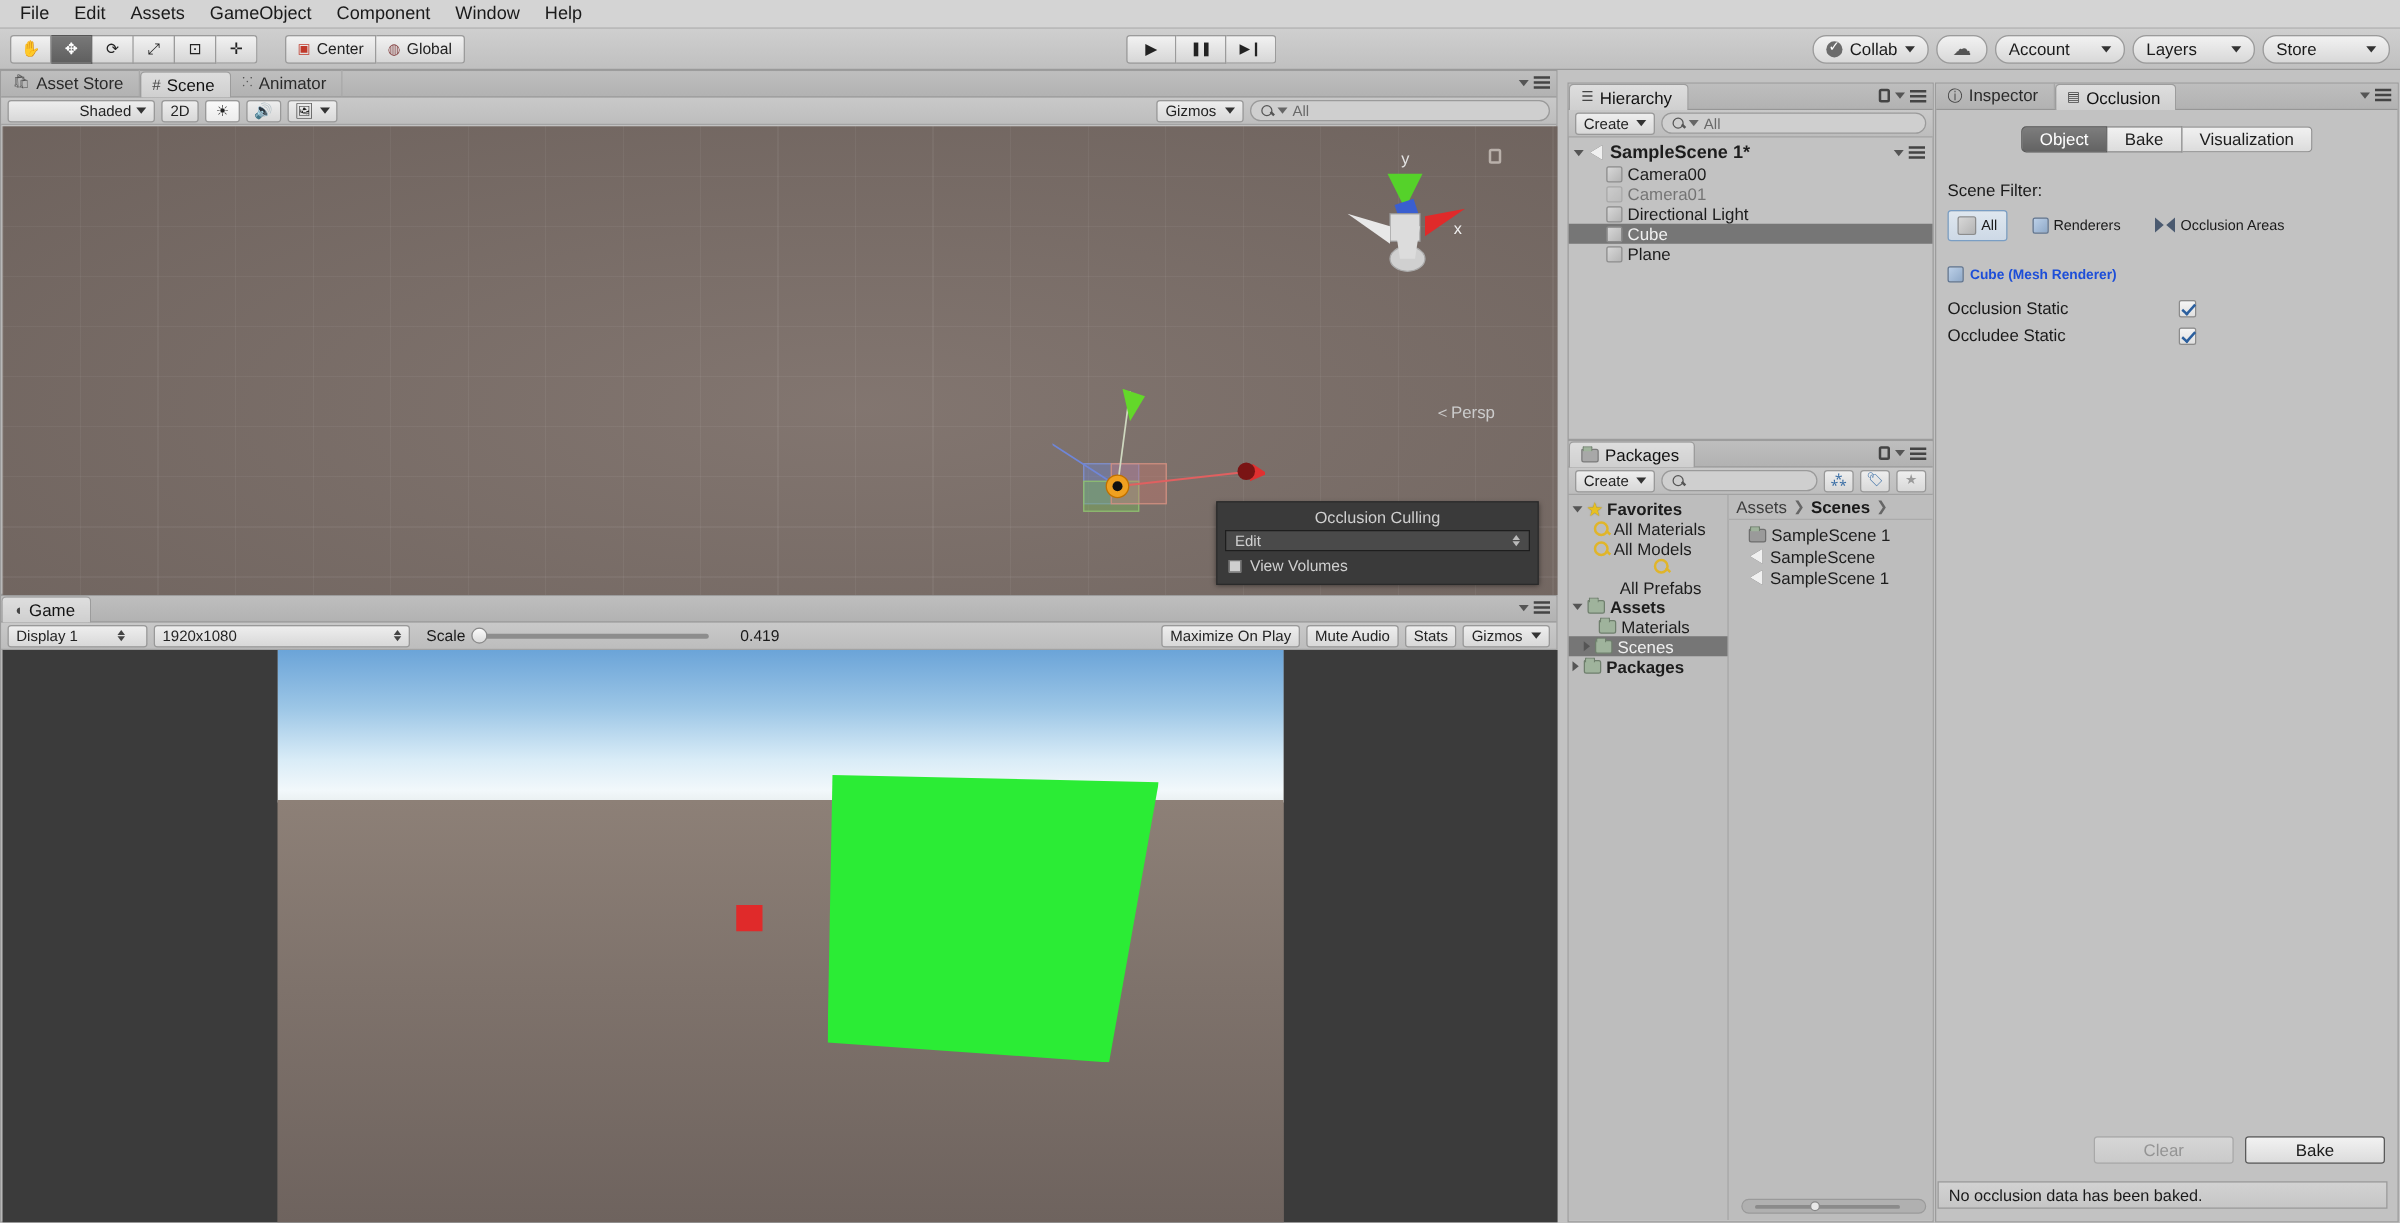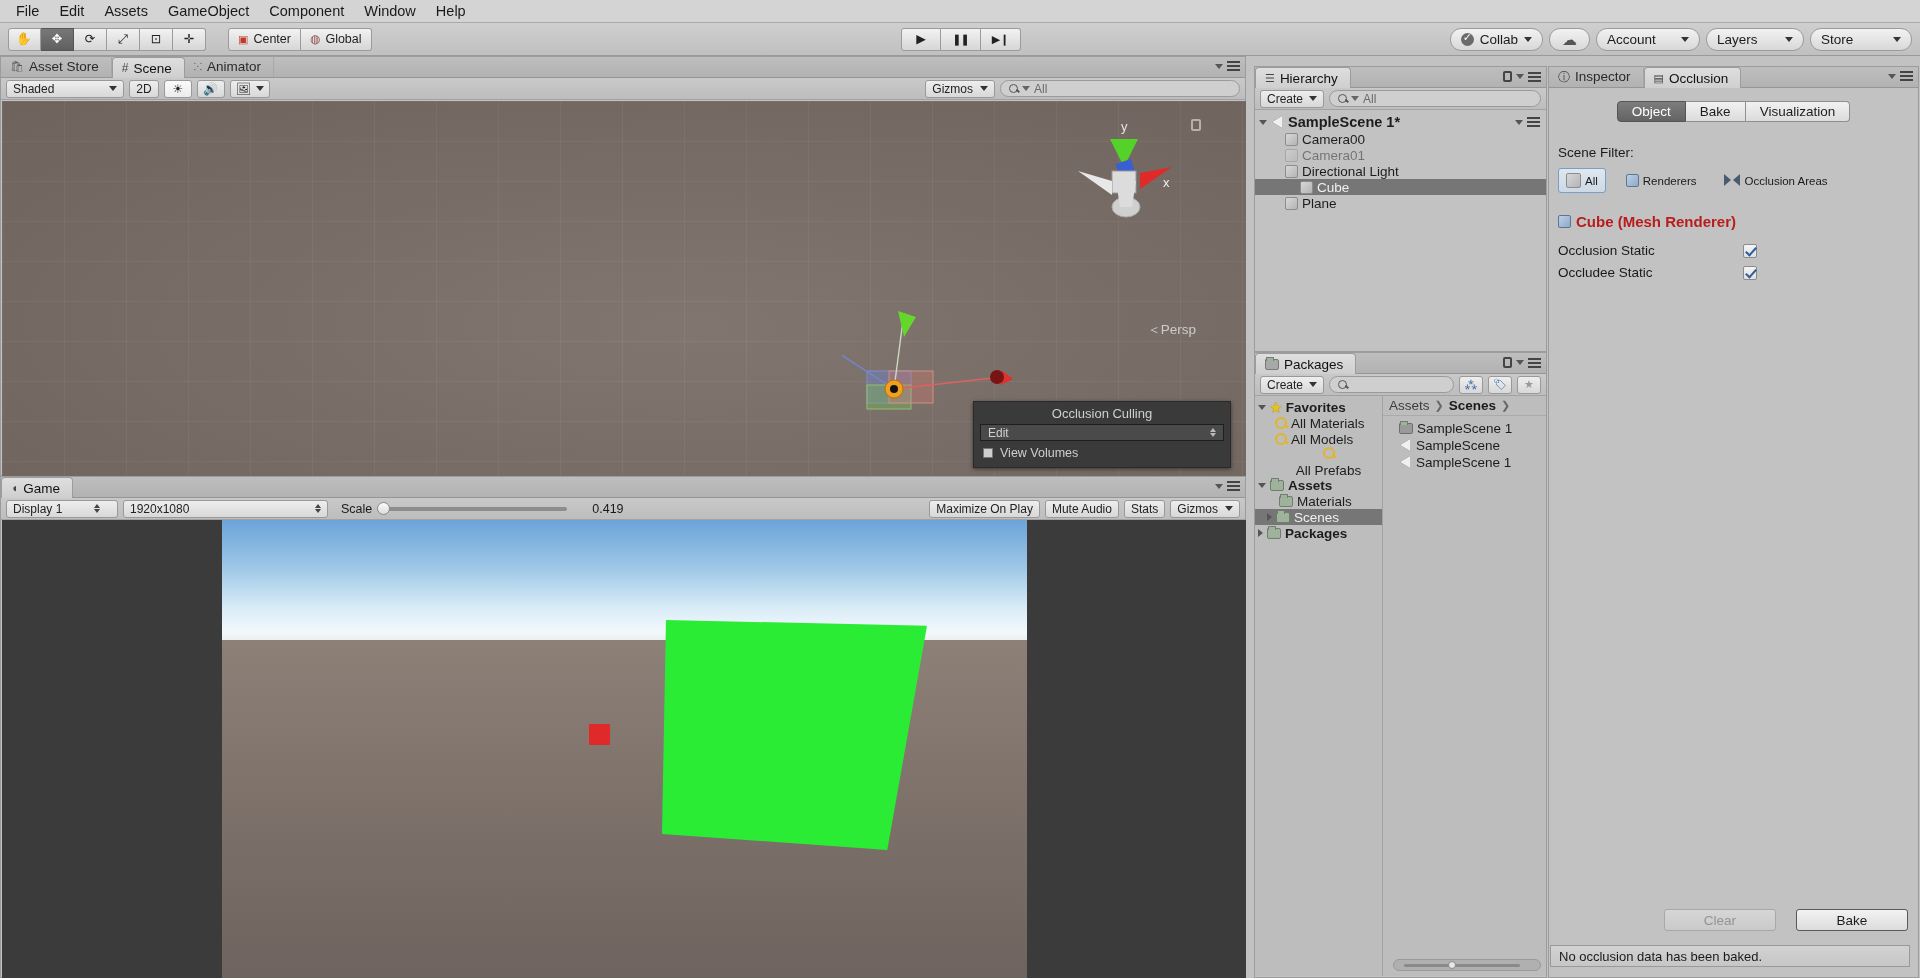--- a/index.html
+++ b/index.html
@@ -174,21 +174,21 @@
   .seg.on{background:linear-gradient(to bottom,#7d7d7d,#636363);color:#fff;border-color:#555;}
   .lbl{font-size:13.5px;color:#1a1a1a;}
   .filterbtn{height:25px;display:flex;align-items:center;gap:4px;padding:0 7px;font-size:11.5px;color:#1a1a1a;border:1px solid transparent;border-radius:3px;}
   .filterbtn.on{border-color:#7a9ec4;background:linear-gradient(to bottom,#dfe7ef,#cdd9e6);}
   .chk{width:14px;height:14px;background:linear-gradient(to bottom,#f5f5f5,#e0e0e0);border:1px solid #8b8b8b;border-radius:2px;position:relative;}
   .chk.on:after{content:"";position:absolute;left:4px;top:0px;width:4px;height:9px;border:solid #2b5f9e;border-width:0 2px 2px 0;transform:rotate(42deg);}
   .rendico{width:13px;height:13px;flex:none;background:linear-gradient(135deg,#bcd0e8,#8fa9c8);border:1px solid #5f7490;border-radius:2px;}
   .occareaico{width:16px;height:13px;flex:none;position:relative;}
   .occareaico:before{content:"";position:absolute;left:0;top:0;width:0;height:0;border-top:6.5px solid transparent;border-bottom:6.5px solid transparent;border-left:7px solid #4a5a70;}
   .occareaico:after{content:"";position:absolute;right:0;top:0;width:0;height:0;border-top:6.5px solid transparent;border-bottom:6.5px solid transparent;border-right:7px solid #4a5a70;}
-  .bakebtns{position:absolute;right:10px;bottom:46px;display:flex;gap:20px;}
+  .bakebtns{position:absolute;right:10px;bottom:46px;display:flex;gap:9px;}
   .bakebtn{width:112px;height:22px;border:1px solid #8e8e8e;border-radius:3px;
      background:linear-gradient(to bottom,#f2f2f2,#dcdcdc);display:flex;align-items:center;justify-content:center;font-size:13.5px;}
   .bakebtn.disabled{color:#949494;background:linear-gradient(to bottom,#d6d6d6,#cacaca);border-color:#a8a8a8;}
   .bakebtn.primary{border-color:#5a5a5a;}
   .statusbar{position:absolute;left:1px;right:8px;bottom:10px;height:22px;border:1px solid #9a9a9a;
      background:linear-gradient(to bottom,#d2d2d2,#c6c6c6);display:flex;align-items:center;padding:0 8px;font-size:13px;color:#1a1a1a;}
 
   .scaleSlider{display:flex;align-items:center;gap:7px;}
   .sliderTrack{width:188px;height:4px;background:#8d8d8d;border-radius:2px;position:relative;}
   .sliderKnob{position:absolute;left:-2px;top:-5px;width:13px;height:13px;border-radius:50%;
@@ -292,21 +292,21 @@
         <span class="ico" style="font-size:10px;color:#555;">⁙</span>
         <span>Animator</span>
       </div>
       <div class="tabmenu">
         <span class="caret" style="border-top-color:#555;"></span>
         <span class="burger"></span>
       </div>
     </div>
 
     <div class="subbar">
-      <div class="sbtn" style="width:118px;justify-content:space-between;">
+      <div class="sbtn" style="width:118px;justify-content:flex-end;">
         <span>Shaded</span>
         <span class="caret"></span>
       </div>
       <div class="sbtn" style="width:30px;justify-content:center;">
         <span>2D</span>
       </div>
       <div class="sbtn" style="width:28px;justify-content:center;background:linear-gradient(to bottom,#fafafa,#ececec);">
         <span class="ico">☀</span>
       </div>
       <div class="sbtn" style="width:28px;justify-content:center;">
@@ -479,21 +479,21 @@
         <span>Camera00</span>
       </div>
       <div class="treerow" style="padding-left:30px;opacity:.48;">
         <span class="cubeico"></span>
         <span>Camera01</span>
       </div>
       <div class="treerow" style="padding-left:30px;">
         <span class="cubeico"></span>
         <span>Directional Light</span>
       </div>
-      <div class="treerow sel" style="padding-left:45px;">
+      <div class="treerow sel" style="padding-left:30px;">
         <span class="cubeico"></span>
         <span>Cube</span>
       </div>
       <div class="treerow" style="padding-left:30px;">
         <span class="cubeico"></span>
         <span>Plane</span>
       </div>
     </div>
   </div>
 
@@ -640,21 +640,21 @@
         <span>Renderers</span>
       </div>
       <div class="filterbtn">
         <span class="occareaico"></span>
         <span>Occlusion Areas</span>
       </div>
     </div>
 
     <div style="display:flex;align-items:center;gap:5px;margin:20px 0 0 9px;">
       <span class="rendico"></span>
-      <span style="font-size:15px;font-weight:bold;color:#b91c1c;">Cube (Mesh Renderer)</span>
+      <span style="font-size:11px;font-weight:bold;color:#1d4ed8;">Cube (Mesh Renderer)</span>
     </div>
 
     <div style="display:flex;align-items:center;margin:13px 0 0 9px;">
       <span class="lbl" style="width:185px;">Occlusion Static</span>
       <span class="chk on"></span>
     </div>
     <div style="display:flex;align-items:center;margin:7px 0 0 9px;">
       <span class="lbl" style="width:185px;">Occludee Static</span>
       <span class="chk on"></span>
     </div>

